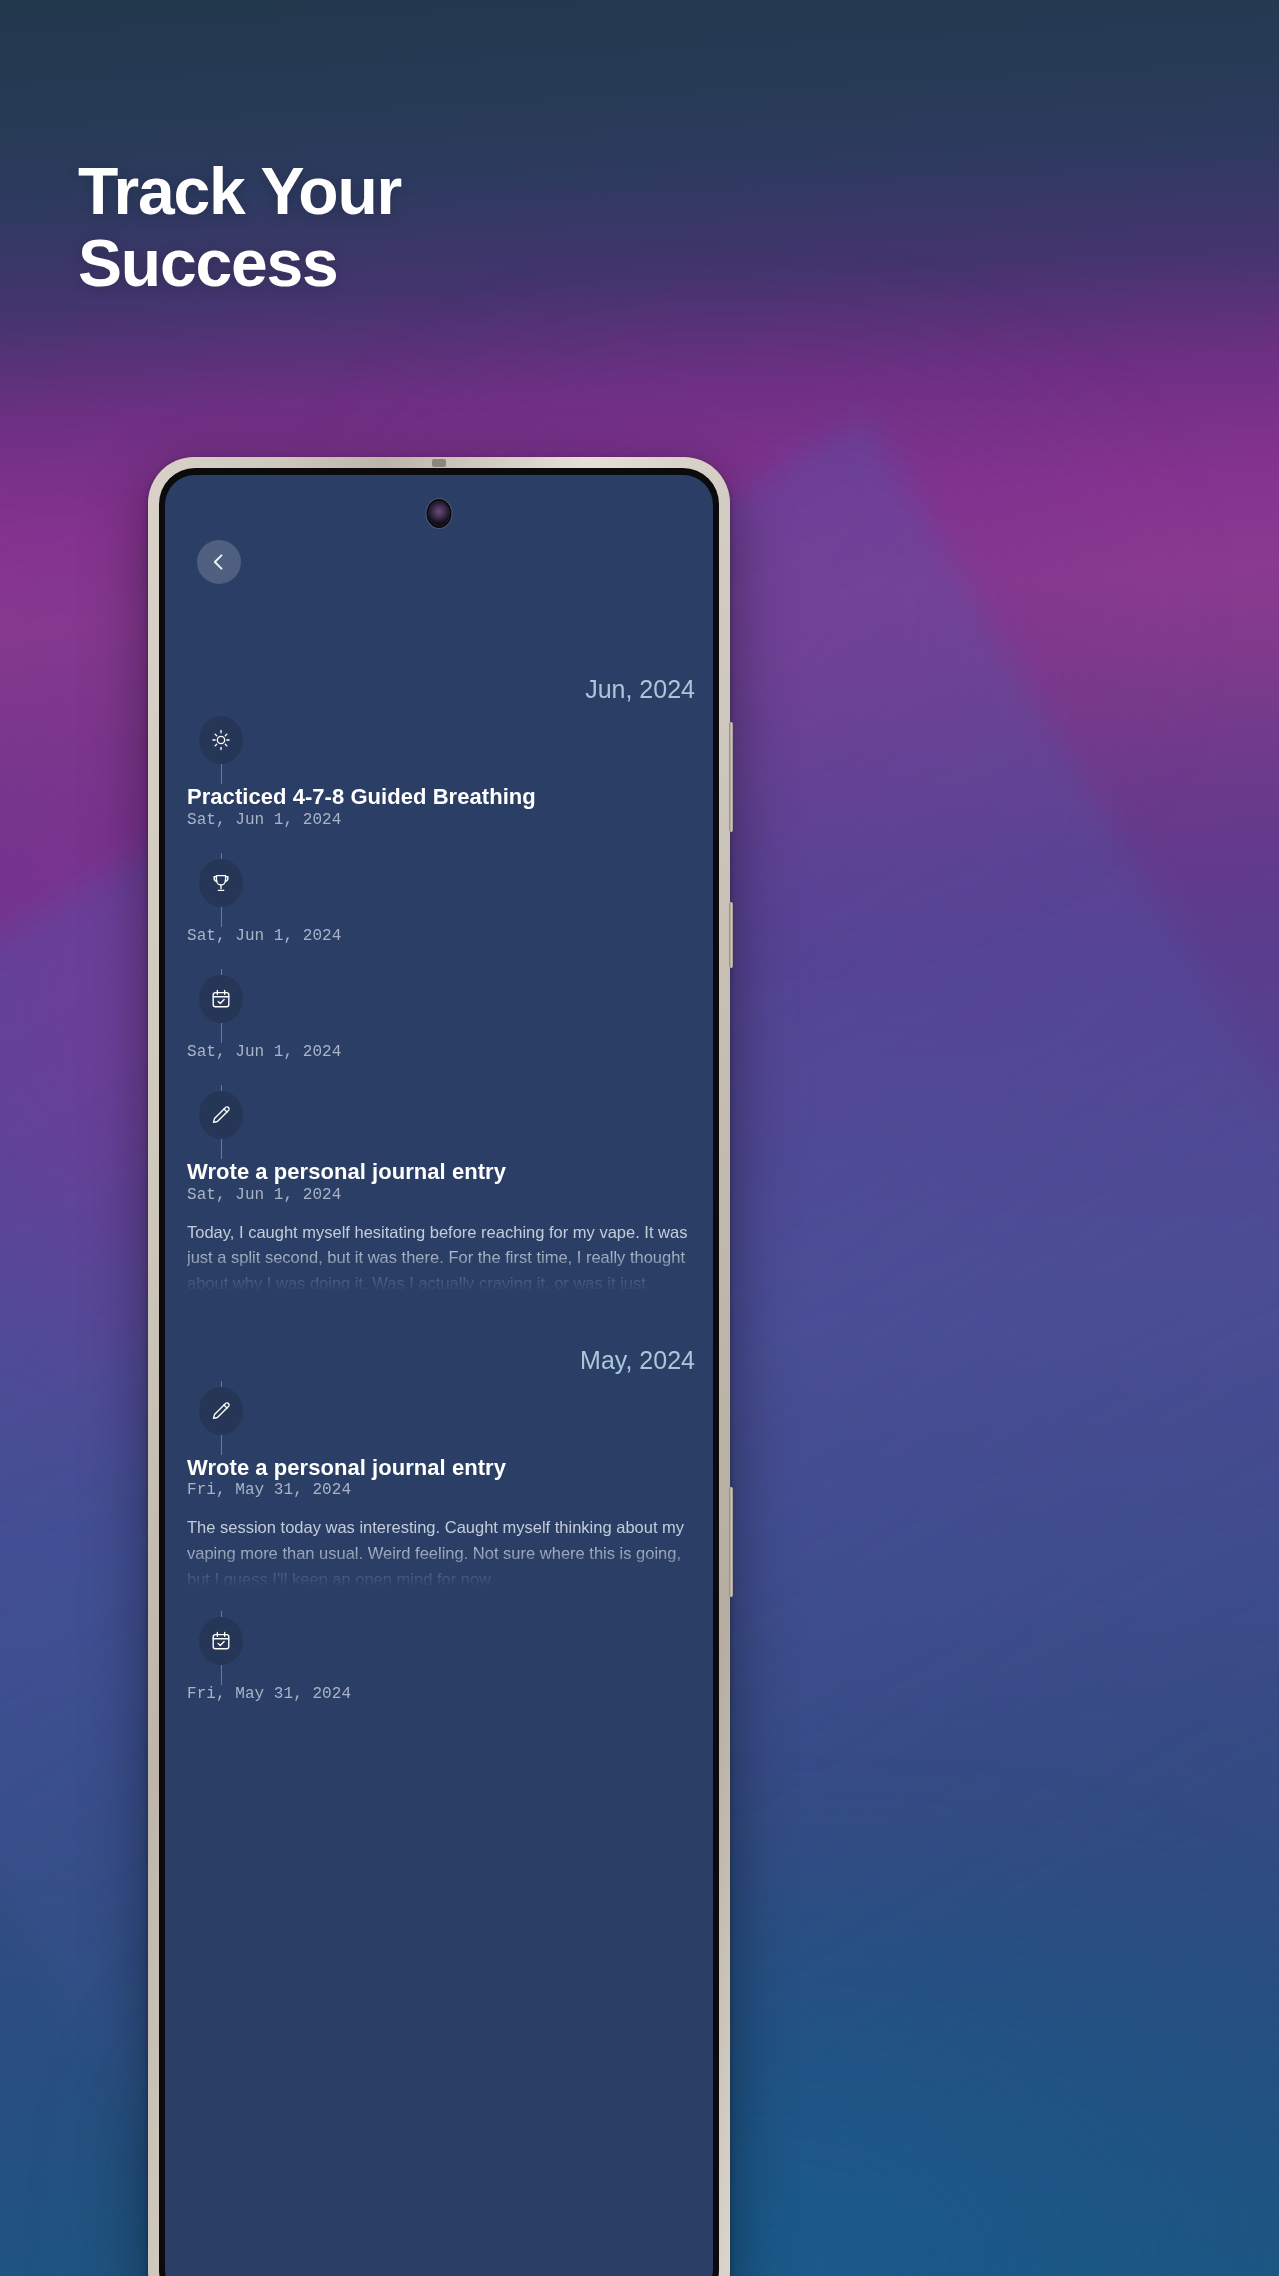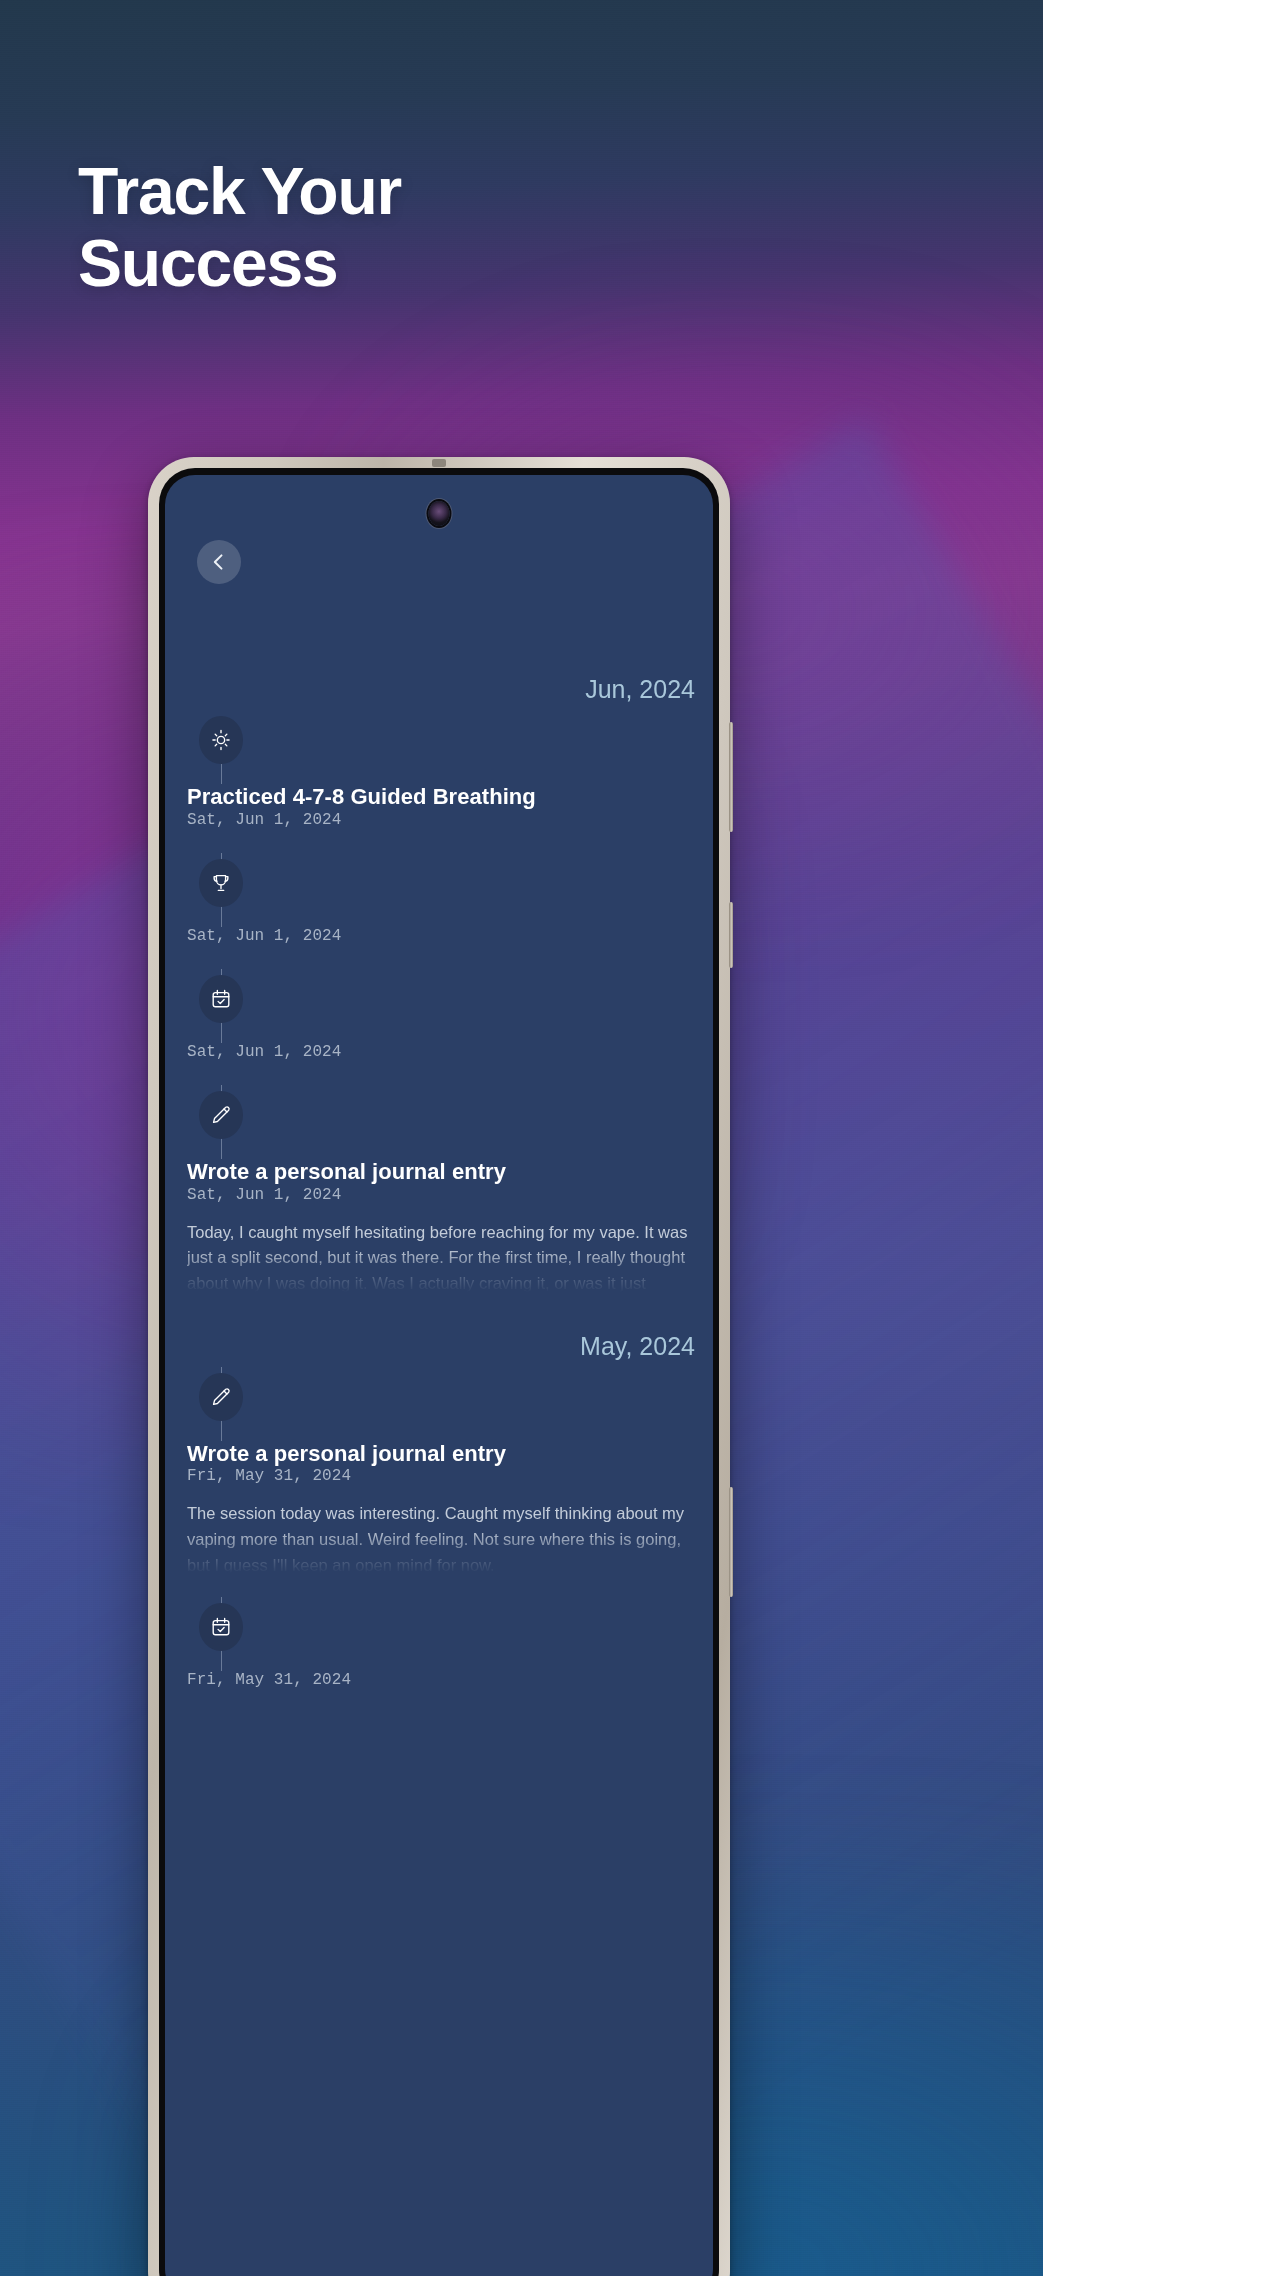--- a/index.html
+++ b/index.html
@@ -7,21 +7,21 @@
   html, body {
     width: 1279px;
     height: 2276px;
     overflow: hidden;
     font-family: "Liberation Sans", sans-serif;
   }
 
   
   #app {
     position: relative;
-    width: 1043px;
+    width: 1279px;
     height: 2276px;
     overflow: hidden;
     background: #a16207;
   }
 
   .bg-base {
     position: absolute;
     inset: 0;
     background:
       linear-gradient(177deg,
@@ -243,21 +243,21 @@
   }
 
   .month-label {
     color: #a9c7da;
     font-size: 25px;
     font-weight: normal;
     padding-left: 74px;
     margin-bottom: 6px;
     text-align: right;
   }
-  .month-label.later { margin-top: 16px; }
+  .month-label.later { margin-top: 30px; }
 
   .entry {
     position: relative;
     display: flex;
     align-items: flex-start;
     padding-left: 0;
     flex-direction: column;
   }
 
   .rail {

